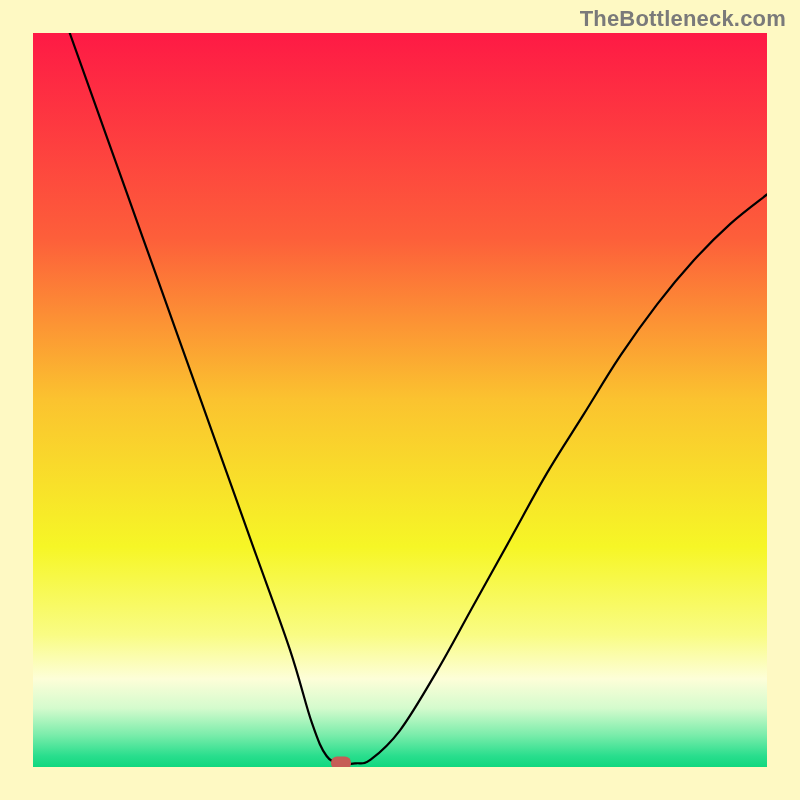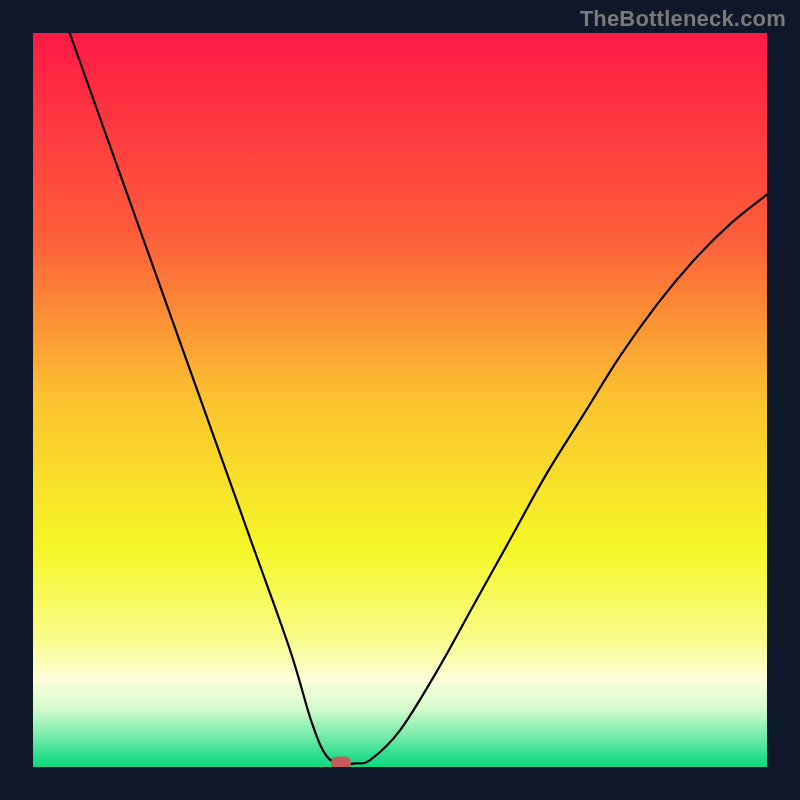--- a/index.html
+++ b/index.html
@@ -8,21 +8,21 @@
     width: 800px;
     height: 800px;
     background: #000;
     font-family: Arial, Helvetica, sans-serif;
     overflow: hidden;
   }
   .frame {
     position: relative;
     width: 800px;
     height: 800px;
-    background: #0f172a;
+    background: #fef9c3;
   }
   .watermark {
     position: absolute;
     top: 6px;
     right: 14px;
     color: #7a7a7a;
     font-size: 22px;
     font-weight: 600;
     letter-spacing: 0.2px;
     user-select: none;

